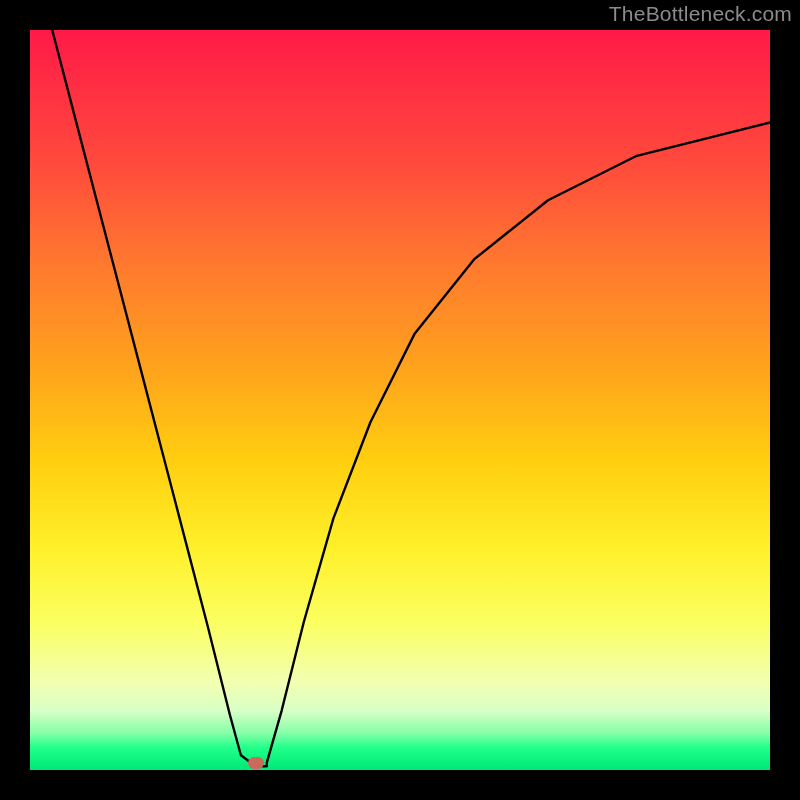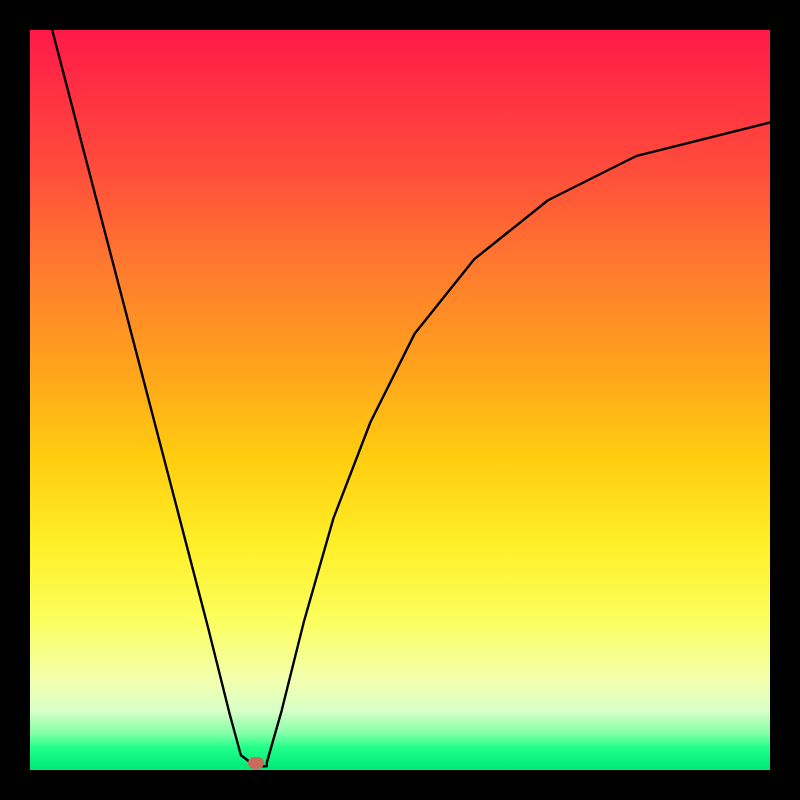--- a/index.html
+++ b/index.html
@@ -70,13 +70,14 @@
 </head>
 <body>
 
 <div class="frame">
   <div class="plot">
     <svg class="curve" viewBox="0 0 740 740" preserveAspectRatio="none">
       <path d="M 22.2 0.0 L 44.4 85.1 L 66.6 170.2 L 88.8 255.3 L 111.0 340.4 L 133.2 425.5 L 155.4 510.6 L 177.6 595.7 L 199.8 684.5 L 210.9 725.2 L 210.9 725.2 L 225.7 736.3 L 236.8 736.3 L 236.8 732.6 L 251.6 680.8 L 273.8 592.0 L 303.4 488.4 L 340.4 392.2 L 384.8 303.4 L 444.0 229.4 L 518.0 170.2 L 606.8 125.8 L 740.0 92.5" fill="none" stroke="#000" stroke-width="2.4" stroke-linejoin="round" stroke-linecap="round"></path>
     </svg>
     <div class="marker" style="left: 225.7px; top: 732.6px;"></div>
   </div>
+  <div class="watermark">TheBottleneck.com</div>
 </div>
 
 </body></html>

